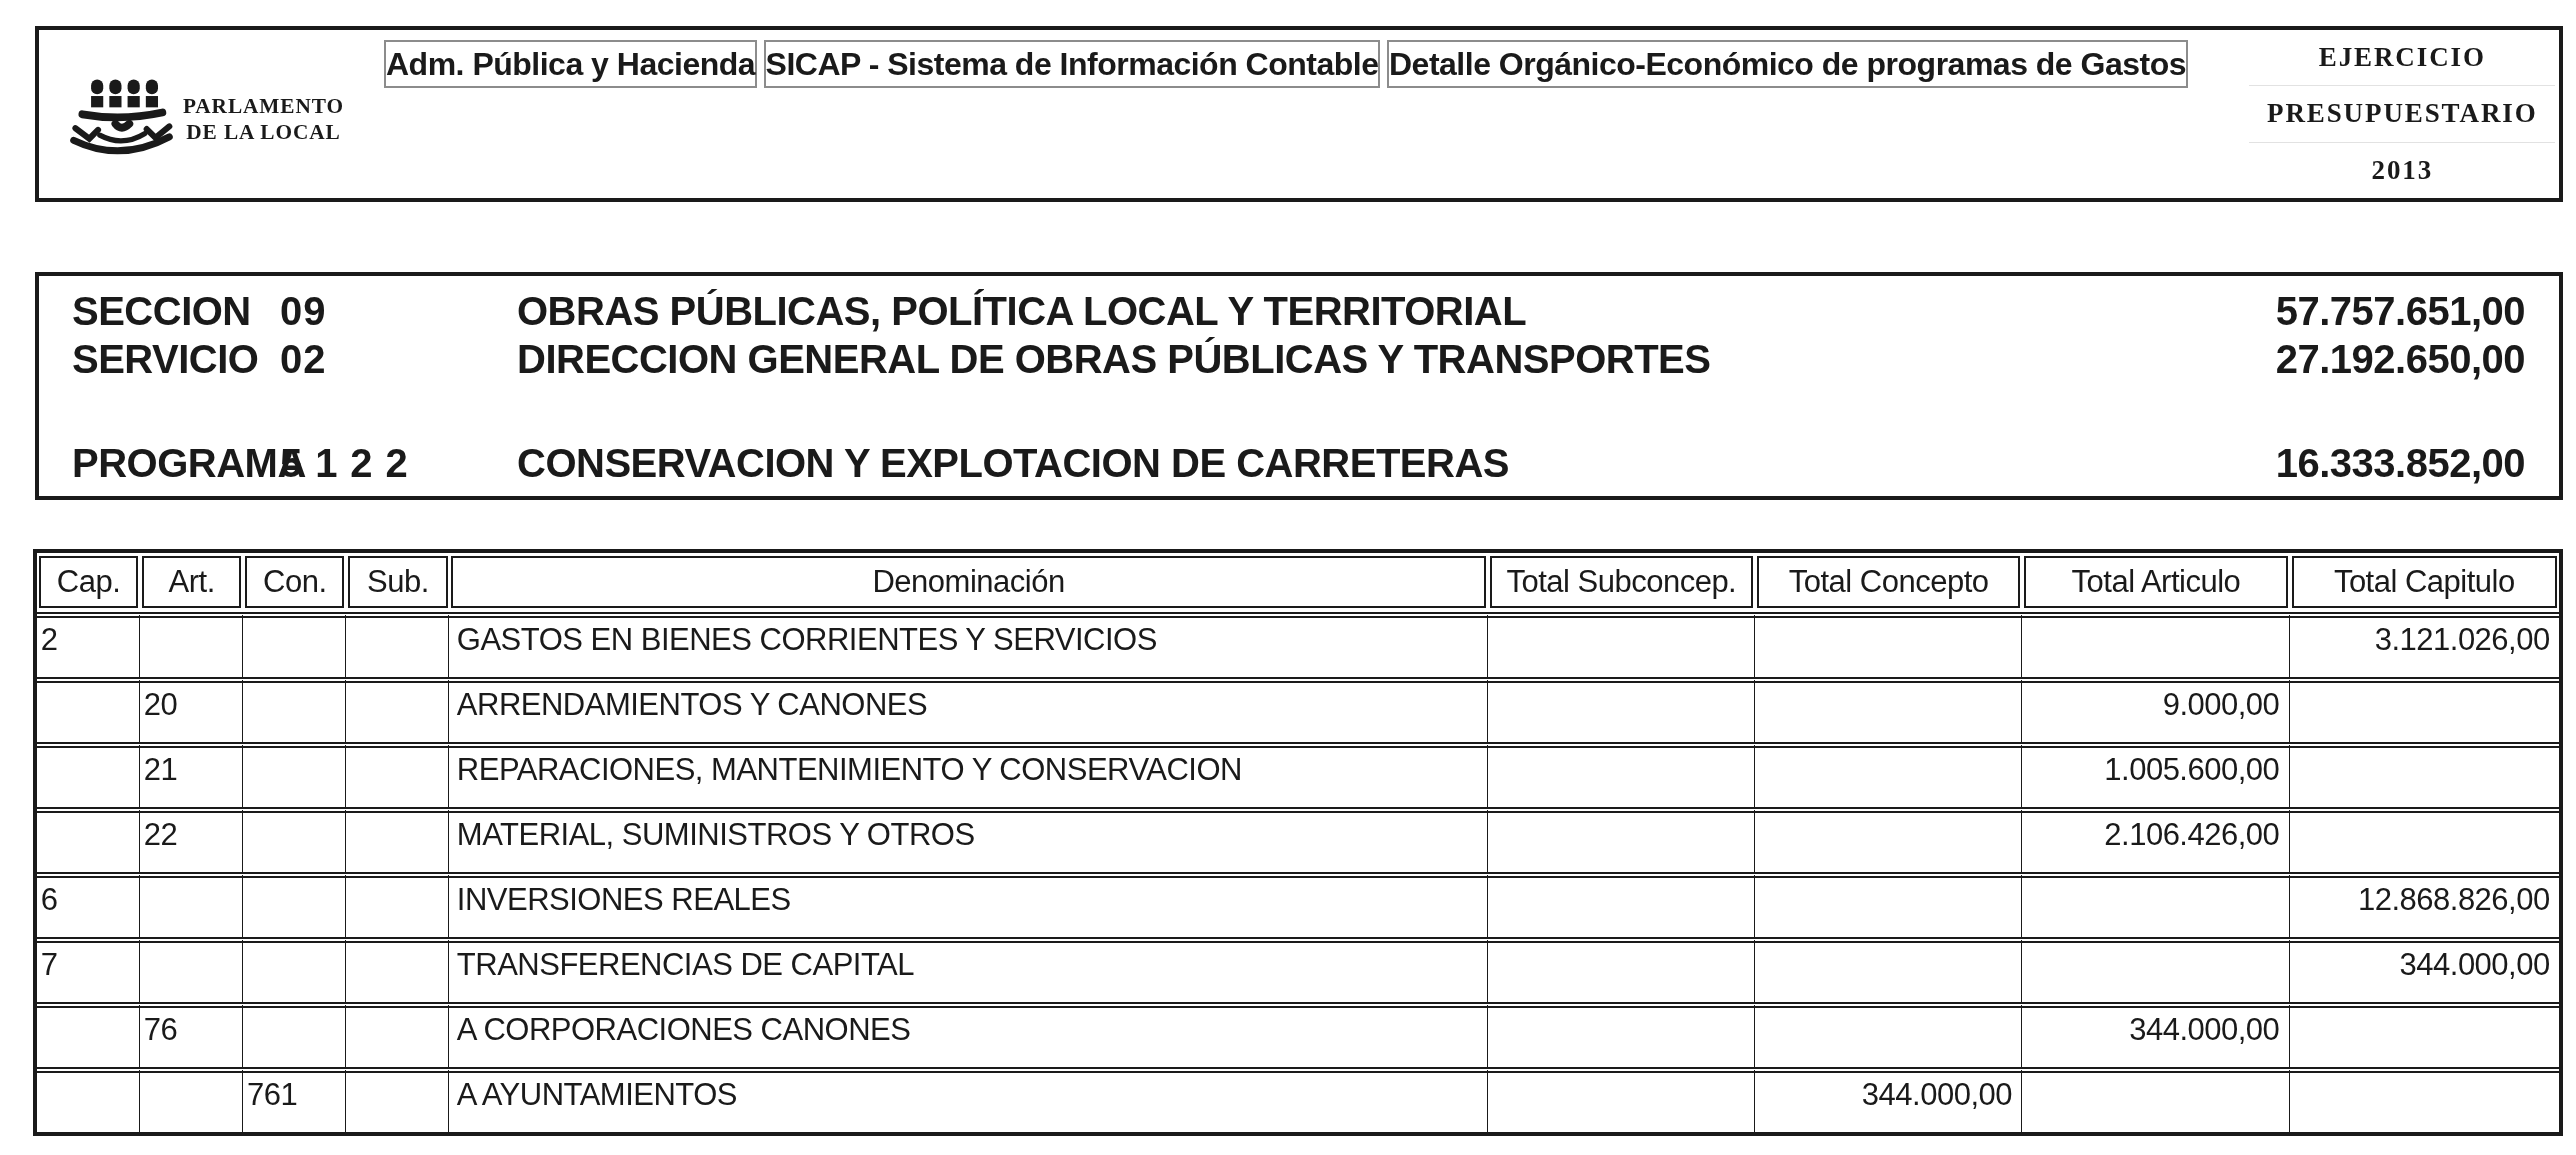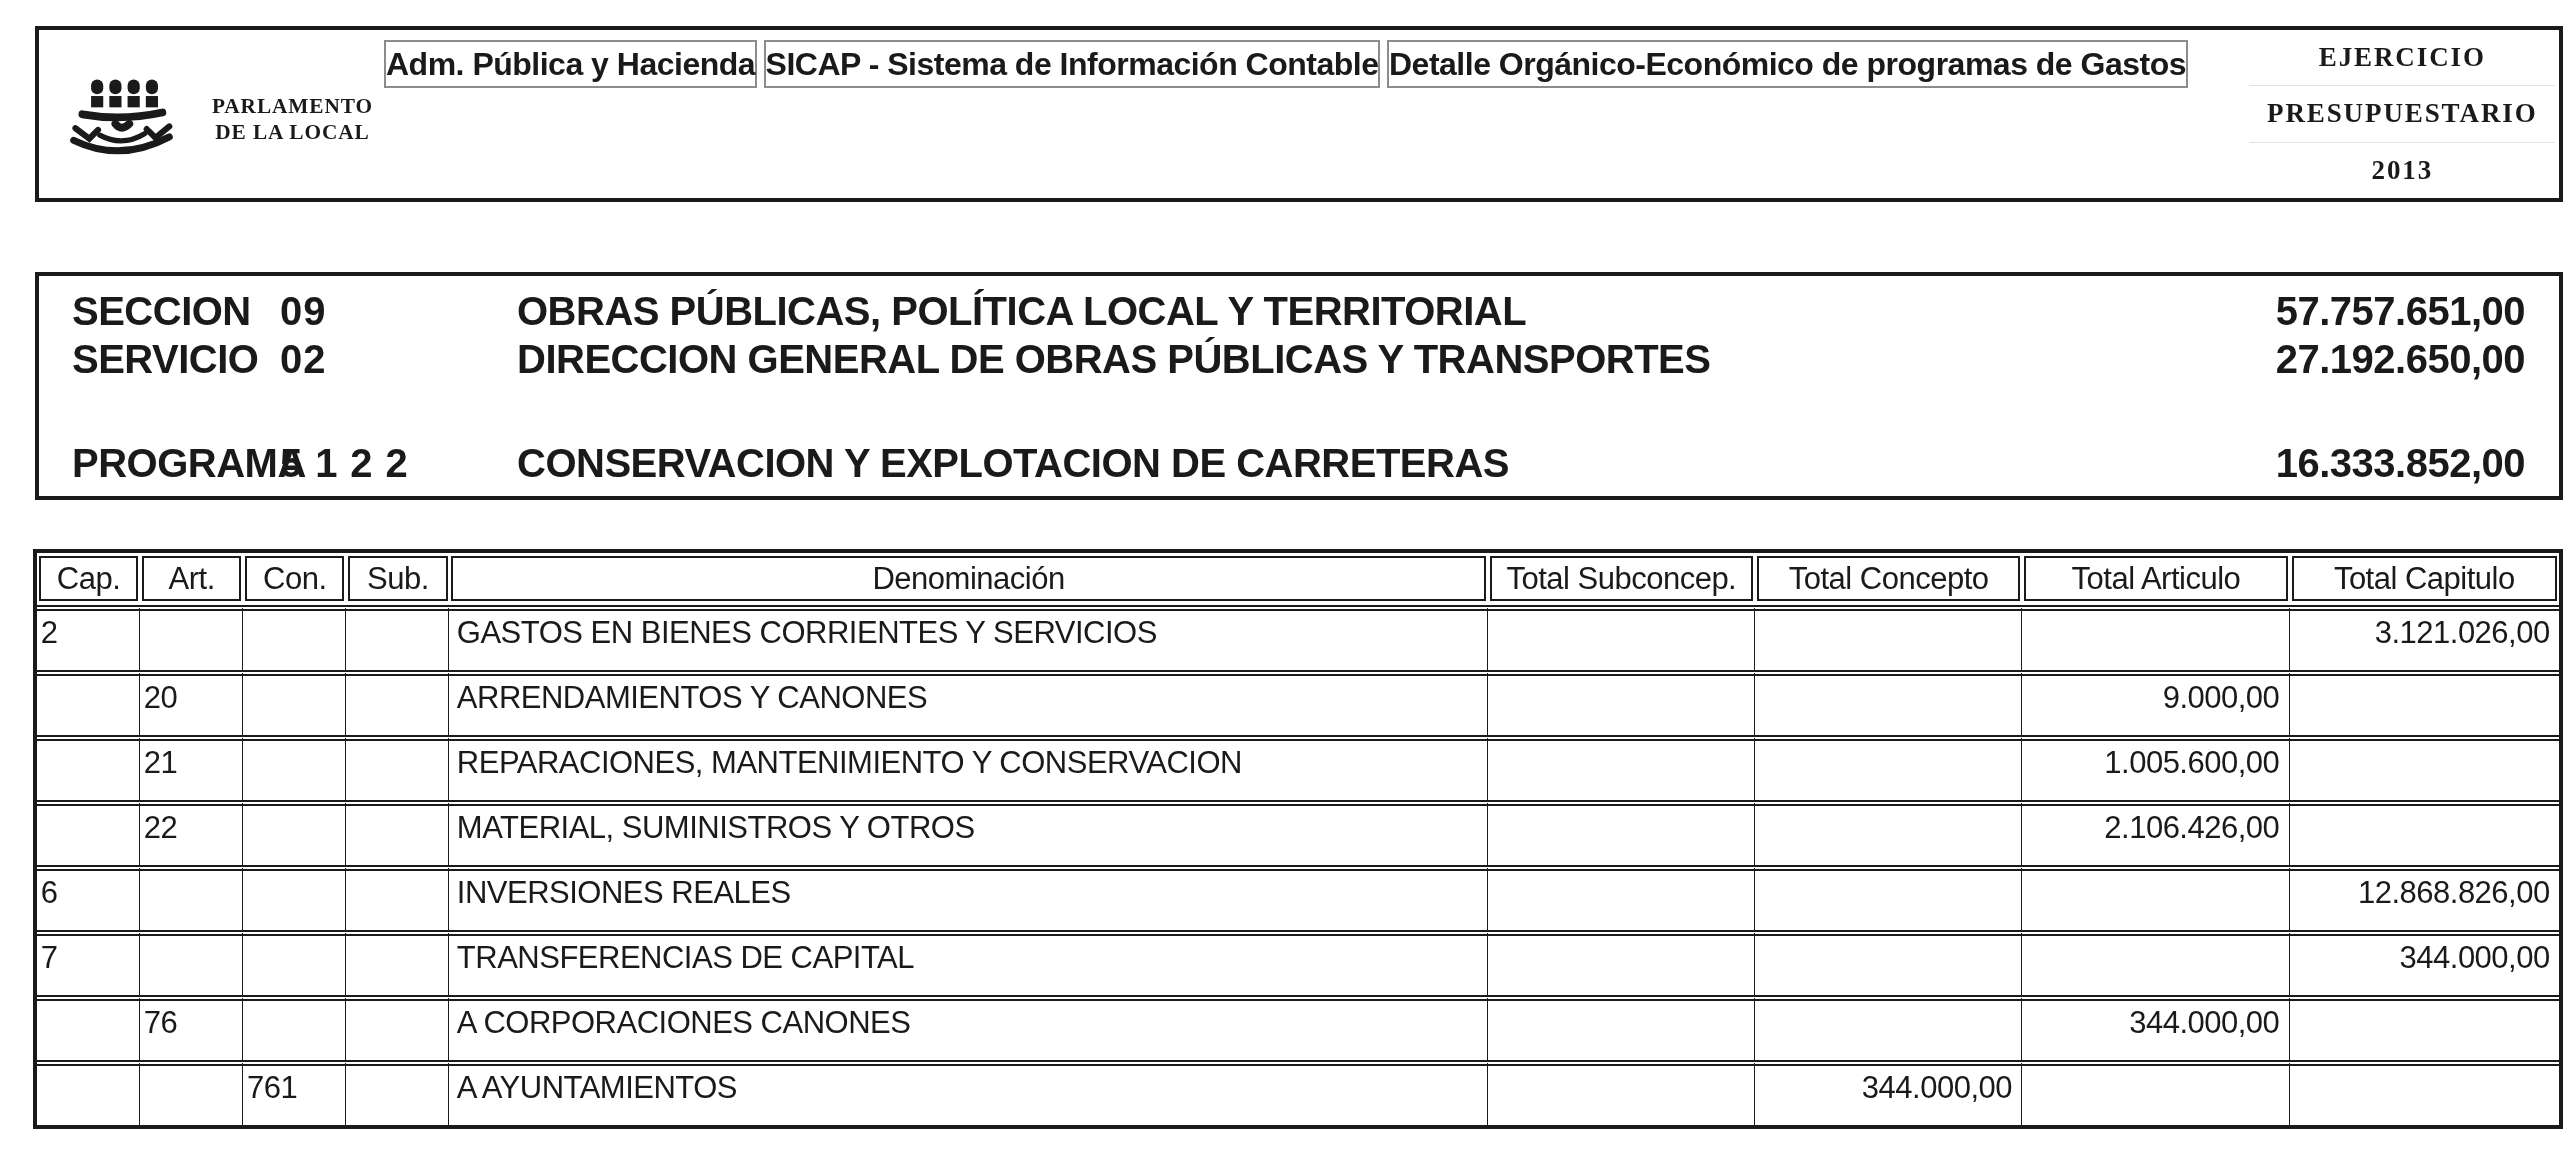--- a/index.html
+++ b/index.html
@@ -7,21 +7,21 @@
     position:relative;width:2576px;height:1155px;background:#ffffff;
     font-family:"Liberation Sans", sans-serif;color:#1a1a1a;overflow:hidden;
   }
   
   .header-box{
     position:absolute;left:35px;top:26px;width:2528px;height:176px;
     border:4.6px solid #1a1a1a;box-sizing:border-box;background:#ffffff;
   }
   .logo-area{
     position:absolute;left:26px;top:43px;width:316px;height:93px;
-    display:flex;align-items:center;gap:34px;
+    display:flex;align-items:center;gap:5px;
   }
   .logo-text{
     font-family:"Liberation Serif", serif;font-weight:bold;font-size:21.3px;
     line-height:1.2;letter-spacing:0.9px;text-align:center;white-space:nowrap;
   }
   .title-bars{
     position:absolute;left:345px;top:10.2px;width:1882px;
     display:flex;flex-direction:row;gap:6.5px;
   }
   .bar{
@@ -56,21 +56,21 @@
   
   .table-wrap{
     position:absolute;left:33px;top:549px;width:2530px;
     border:4.6px solid #1a1a1a;box-sizing:border-box;background:#ffffff;
   }
   table.detail{
     width:100%;border-collapse:separate;border-spacing:0;table-layout:fixed;
     font-size:31px;letter-spacing:-0.5px;
   }
   table.detail thead th{
-    height:52px;padding:2.8px 1.9px 3.7px 1.9px;box-sizing:border-box;font-weight:normal;
+    height:59px;padding:2.8px 1.9px 3.7px 1.9px;box-sizing:border-box;font-weight:normal;
   }
   .hbox{
     border:2.8px solid #1a1a1a;height:100%;box-sizing:border-box;
     display:flex;align-items:center;justify-content:center;white-space:nowrap;overflow:hidden;
   }
   table.detail tbody td{
     height:65px;box-sizing:border-box;vertical-align:top;padding-top:3.7px;
     border-top:6.5px double #1a1a1a;border-right:1.9px solid #1a1a1a;
     white-space:nowrap;overflow:hidden;
   }

